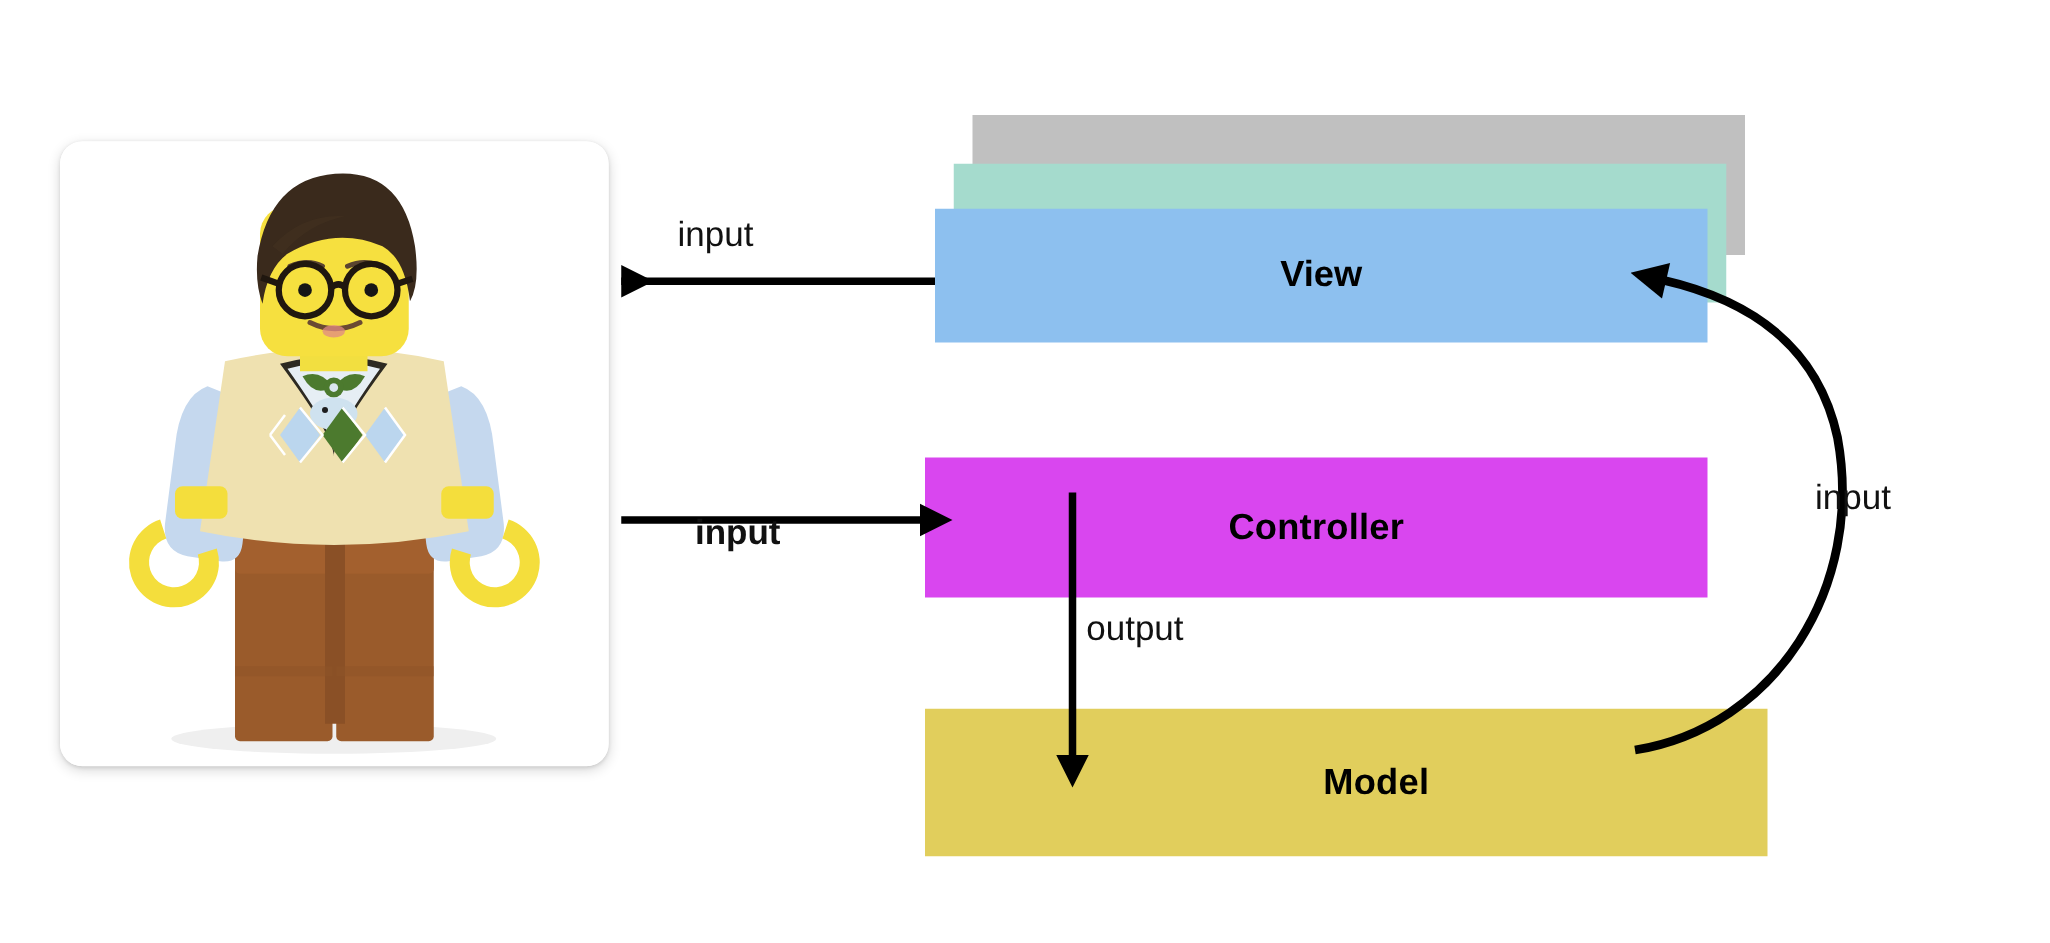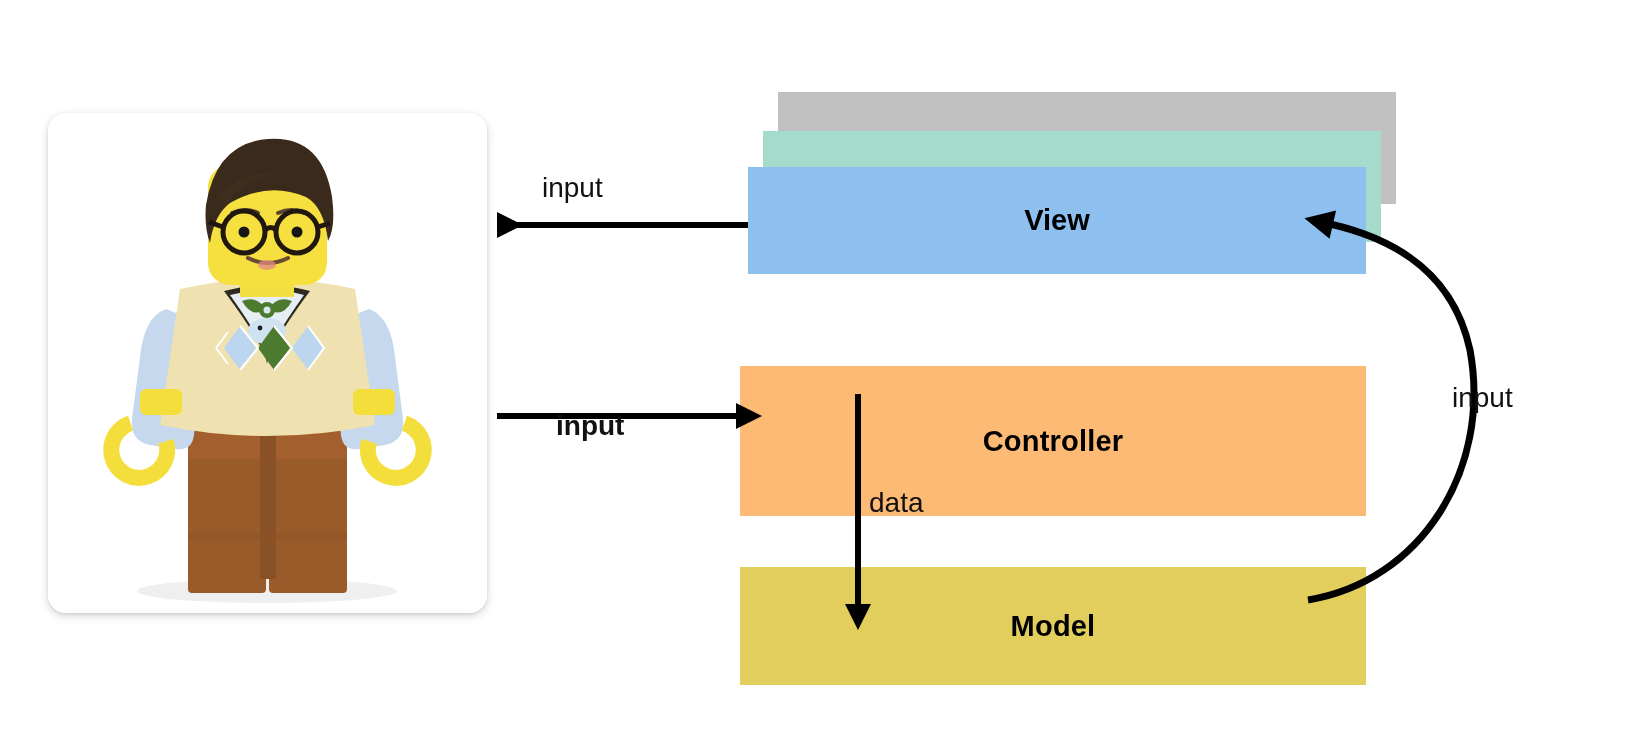--- a/index.html
+++ b/index.html
@@ -44,22 +44,22 @@
   .layer-blue  { left: 748px; top: 167px; width: 618px; height: 107px; background: #8DC0EF; }
 
   .box {
     position: absolute;
     left: 740px;
     width: 626px;
     display: flex;
     align-items: center;
     justify-content: center;
   }
-  .box-controller { top: 366px; height: 150px; background: #fdba74; }
-  .box-model      { top: 567px; height: 118px; background: #E1CE5C; }
+  .box-controller { top: 366px; height: 112px; background: #d946ef; }
+  .box-model      { top: 567px; height: 118px; background: #E1CE5C; padding-left: 48px; }
 
   .box-label {
     font-size: 29px;
     font-weight: bold;
     color: #000000;
     letter-spacing: 0.2px;
   }
   .view-label {
     position: absolute;
     left: 748px;
@@ -202,14 +202,14 @@
 
   <line x1="497" y1="416" x2="736" y2="416" stroke="#000000" stroke-width="6" marker-end="url(#arrow-right)"></line>
 
   <line x1="858" y1="394" x2="858" y2="604" stroke="#000000" stroke-width="6" marker-end="url(#arrow-down)"></line>
 
   <path d="M 1308 600 C 1420 582, 1492 470, 1470 350 C 1454 276, 1400 240, 1330 224" stroke="#000000" stroke-width="7" fill="none" marker-end="url(#arrow-curve)"></path>
 </svg>
 
 <span class="edge-label label-output">input</span>
 <span class="edge-label label-input">input</span>
-<span class="edge-label label-event">data</span>
+<span class="edge-label label-event">output</span>
 <span class="edge-label label-data">input</span>
 
 </body></html>

